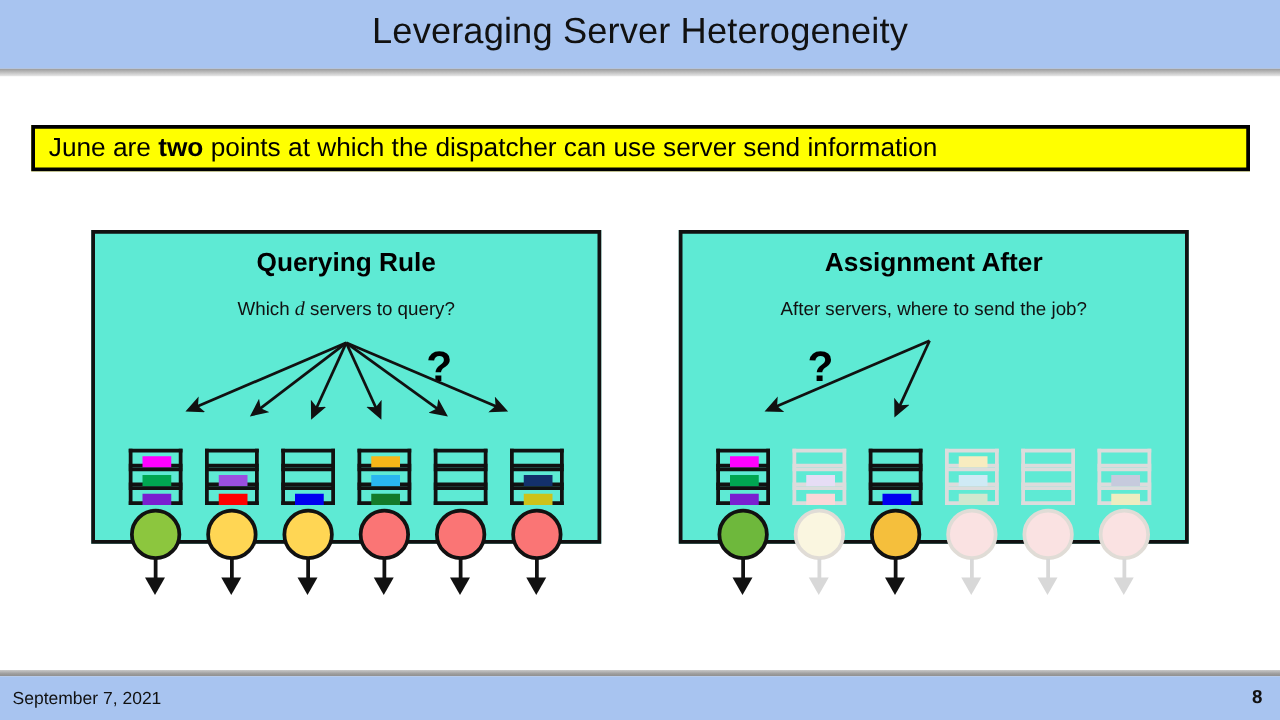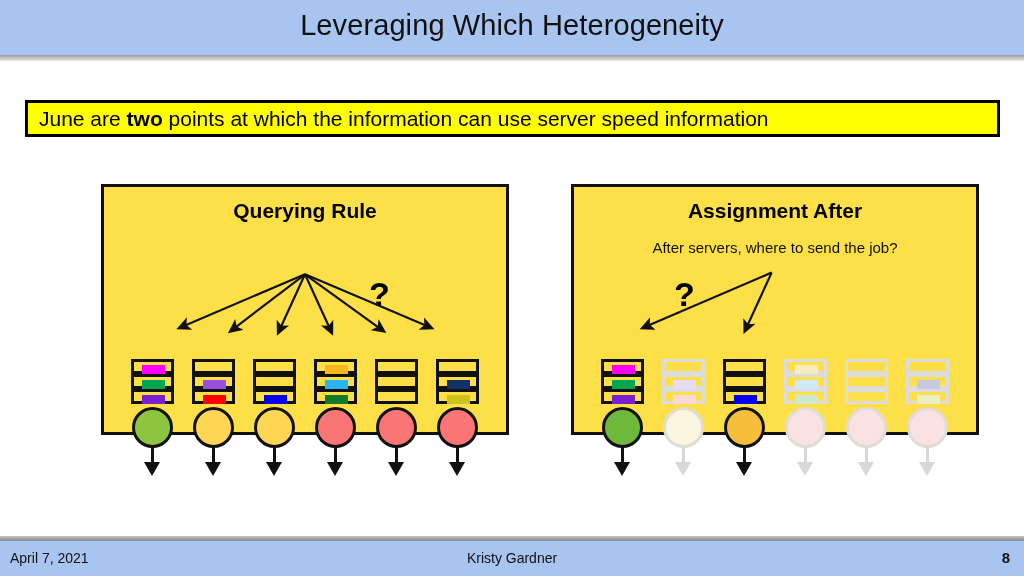--- a/index.html
+++ b/index.html
@@ -57,24 +57,23 @@
     color: #000000;
     white-space: nowrap;
   }
   .banner-text b { font-weight: 700; }
 
   
   .panel {
     position: absolute;
     top: 184px;
     height: 251px;
-    background: #fde047;
+    background: #5eead4;
     border: 3px solid #111111;
     box-sizing: border-box;
-    margin-left: 28px;
   }
   .panel-left  { left: 73px;  width: 408px; }
   .panel-right { left: 543px; width: 408px; }
 
   .panel-title {
     position: absolute;
     left: 0; top: 12px;
     width: 100%;
     text-align: center;
     font-size: 21px;
@@ -212,30 +211,33 @@
     font-size: 15px;
     font-weight: 700;
     color: #111111;
   }
 </style>
 </head>
 <body>
 
 <div class="title-bar"></div>
 <div class="title-shadow"></div>
-<div class="slide-title">Leveraging Which Heterogeneity</div>
+<div class="slide-title">Leveraging Server Heterogeneity</div>
 
 <div class="banner">
   <div class="banner-text">
-    <span>June are </span><b>two</b><span> points at which the information can use server speed information</span>
+    <span>June are </span><b>two</b><span> points at which the dispatcher can use server send information</span>
   </div>
 </div>
 
 <div class="panel panel-left" id="panel-0">
   <div class="panel-title">Querying Rule</div>
+  <div class="panel-sub">
+    <span>Which </span><span class="var">d</span><span> servers to query?</span>
+  </div>
   <div class="qmark qmark-left">?</div>
 
   <svg class="arrows" viewBox="0 0 408 292">
     <defs>
       <marker id="ah-l" markerWidth="7" markerHeight="7" refX="5.2" refY="3.1" orient="auto">
         <path d="M0,0 L6.6,3.1 L0,6.2 L1.6,3.1 Z" fill="#111111"></path>
       </marker>
     </defs>
     <g stroke="#111111" stroke-width="2.6" fill="none" marker-end="url(#ah-l)">
       <line x1="204" y1="104" x2="54" y2="168"></line>
@@ -451,16 +453,15 @@
         <div class="side side-r"></div>
       </div>
       <div class="server" style="background: rgb(250, 226, 226);"></div>
       <div class="out-stem"></div>
       <div class="out-head"></div>
     </div>
   </div>
 
 <div class="footer-shadow"></div>
 <div class="footer">
-  <div class="footer-date">April 7, 2021</div>
-  <div class="footer-author">Kristy Gardner</div>
+  <div class="footer-date">September 7, 2021</div>
   <div class="footer-page">8</div>
 </div>
 
 </body></html>

